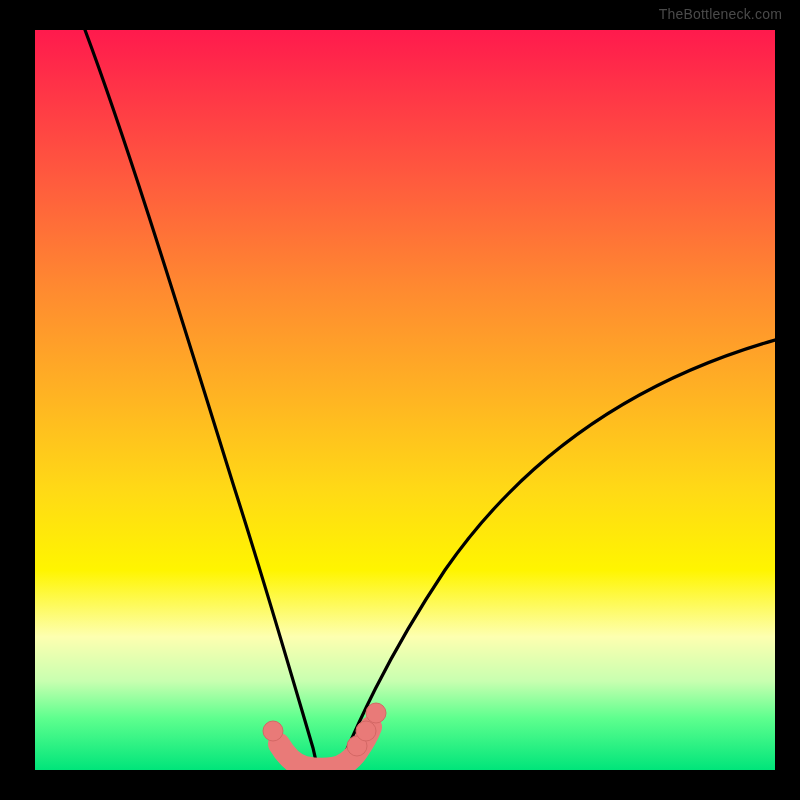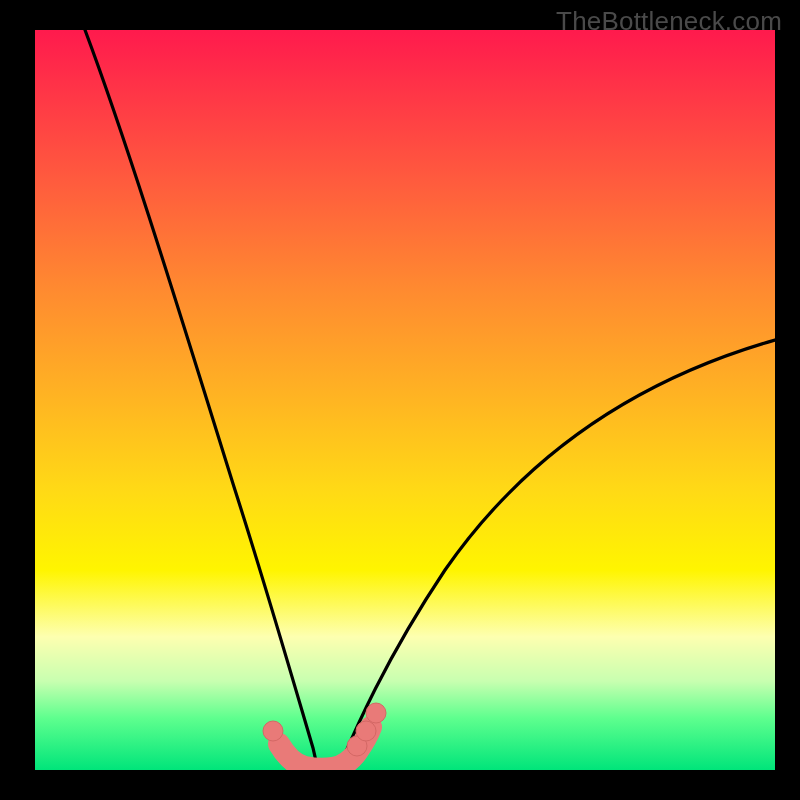--- a/index.html
+++ b/index.html
@@ -47,21 +47,21 @@
   svg.curves {
     position: absolute;
     inset: 0;
     width: 100%;
     height: 100%;
   }
   .watermark {
     position: absolute;
     right: 18px;
     top: 6px;
-    font-size: 26px;
+    font-size: 14px;
     font-weight: 500;
     color: #4a4a4a;
     letter-spacing: 0.2px;
   }
 </style>
 </head>
 <body>
 
 <div class="frame">
   <div class="plot-area">

